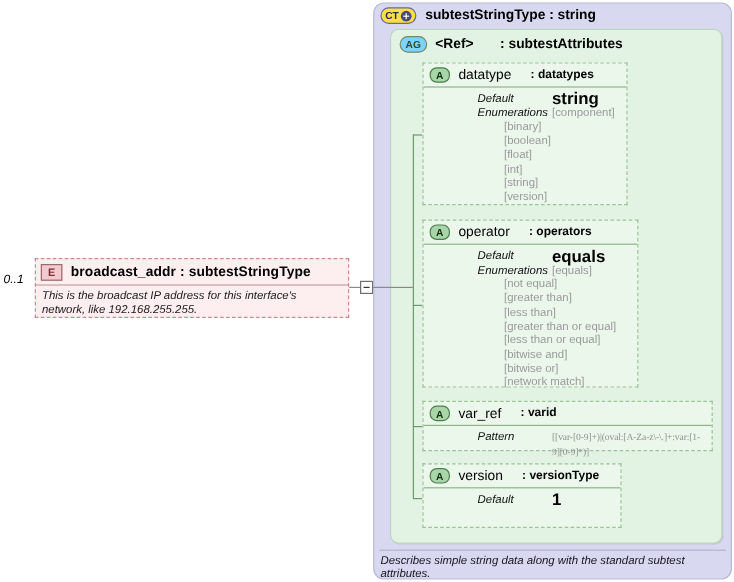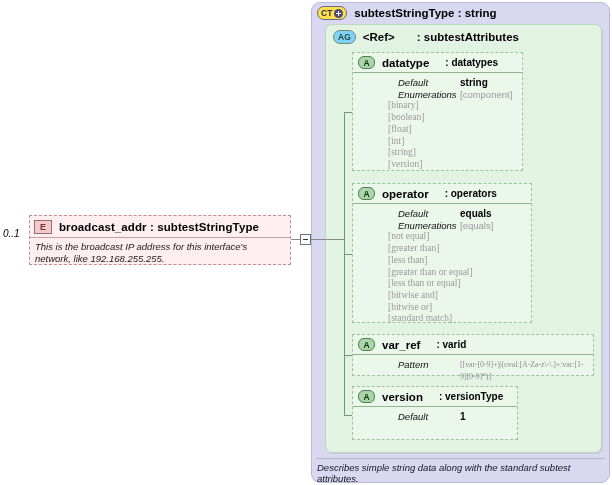--- a/index.html
+++ b/index.html
@@ -153,32 +153,32 @@
     width:17px;height:13px;
     background:#a9d6a9;
     border:1px solid #4f7d4f;
     border-radius:6px;
     color:#12300f;
     font-size:8.5px;font-weight:bold;
     display:flex;align-items:center;justify-content:center;
     margin-right:7px;
     box-sizing:border-box;
   }
-  .attr-name{font-size:11.5px;font-weight:bold;}
+  .attr-name{font-size:11.5px;font-weight:normal;}
   .attr-sep{width:16px;display:inline-block;}
   .attr-type{font-size:10px;font-weight:bold;}
   .attr-body{padding:4px 5px 4px 5px;position:relative;}
   .prop-row{display:flex;line-height:11.7px;}
   .prop-label{
     font-style:italic;font-size:9.5px;
     width:62px;flex:0 0 62px;color:#111;margin-left:40px;
   }
-  .prop-value-strong{font-size:10px;font-weight:bold;color:#000;}
+  .prop-value-strong{font-size:14px;font-weight:bold;color:#000;}
   .prop-value-dim{font-size:9.5px;color:#9a9a9a;}
-  .enum-list{margin-left:30px;font-family:Liberation Serif, serif;}
+  .enum-list{margin-left:62px;}
   .enum-item{font-size:9.5px;color:#9a9a9a;line-height:11.7px;}
   .pattern-val{
     font-size:8px;color:#8f8f8f;
     font-family:Liberation Serif, serif;
     letter-spacing:-0.1px;
   }
 
   
   #attr-datatype{left:352px;top:52px;width:171px;height:119px;}
   #attr-operator{left:352px;top:183px;width:180px;height:140px;}
@@ -281,21 +281,21 @@
       <span class="prop-value-dim">[equals]</span>
     </div>
     <div class="enum-list">
       <div class="enum-item">[not equal]</div>
       <div class="enum-item">[greater than]</div>
       <div class="enum-item">[less than]</div>
       <div class="enum-item">[greater than or equal]</div>
       <div class="enum-item">[less than or equal]</div>
       <div class="enum-item">[bitwise and]</div>
       <div class="enum-item">[bitwise or]</div>
-      <div class="enum-item">[standard match]</div>
+      <div class="enum-item">[network match]</div>
     </div>
   </div>
 </div>
 
 <div class="attr-box" id="attr-varref">
   <div class="attr-head">
     <span class="badge-a">A</span>
     <span class="attr-name">var_ref</span>
     <span class="attr-sep"></span>
     <span class="attr-type">: varid</span>

